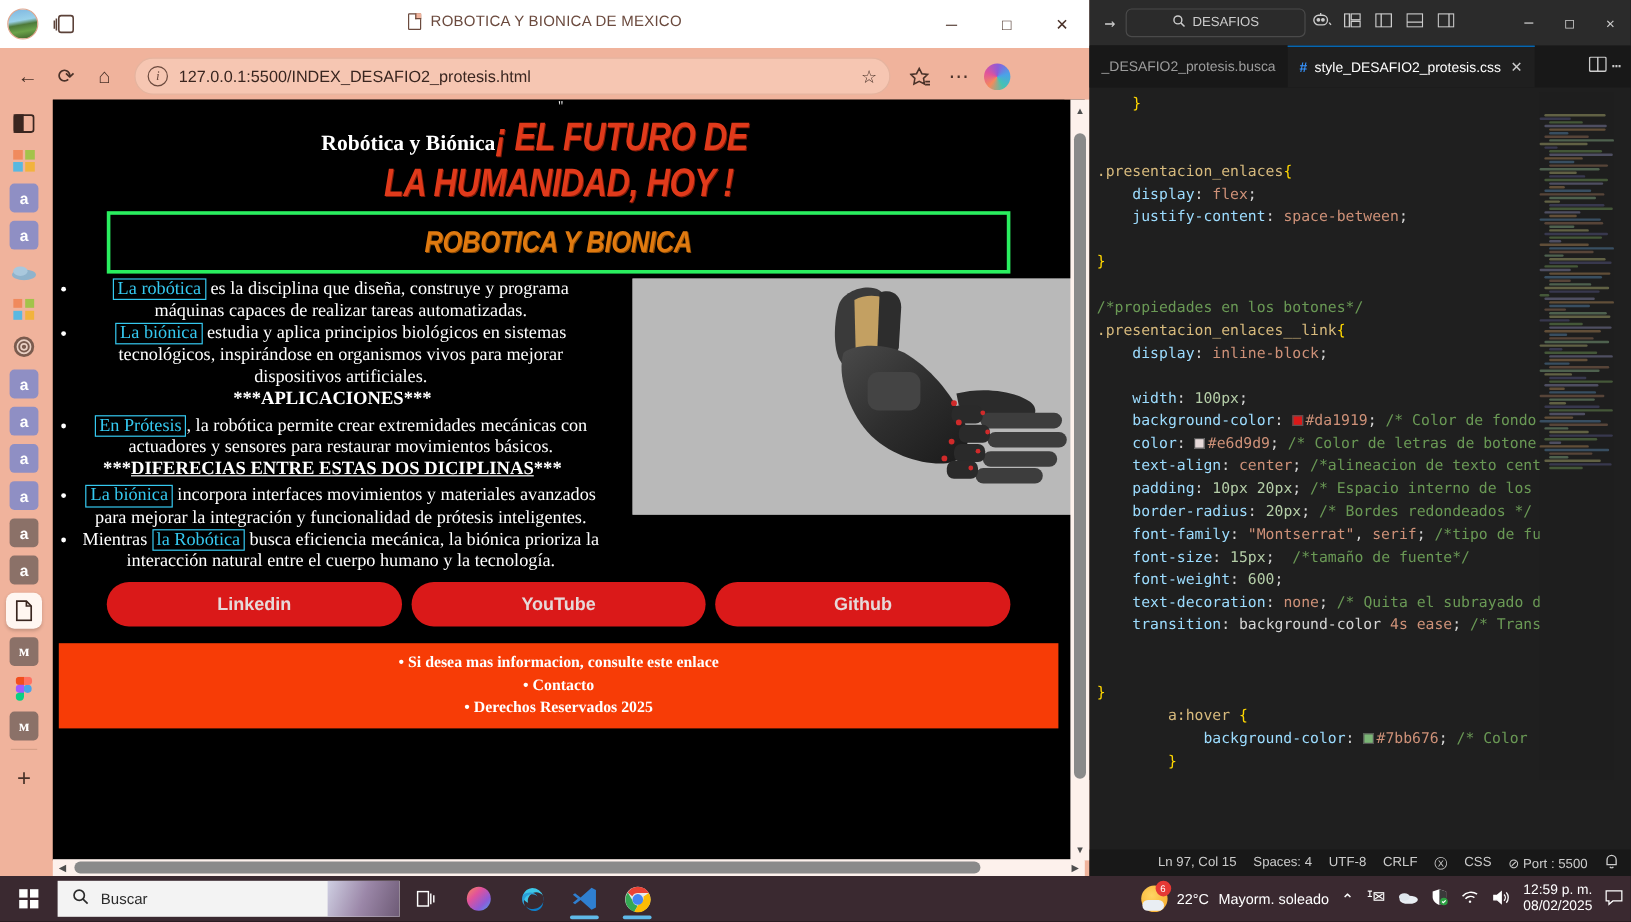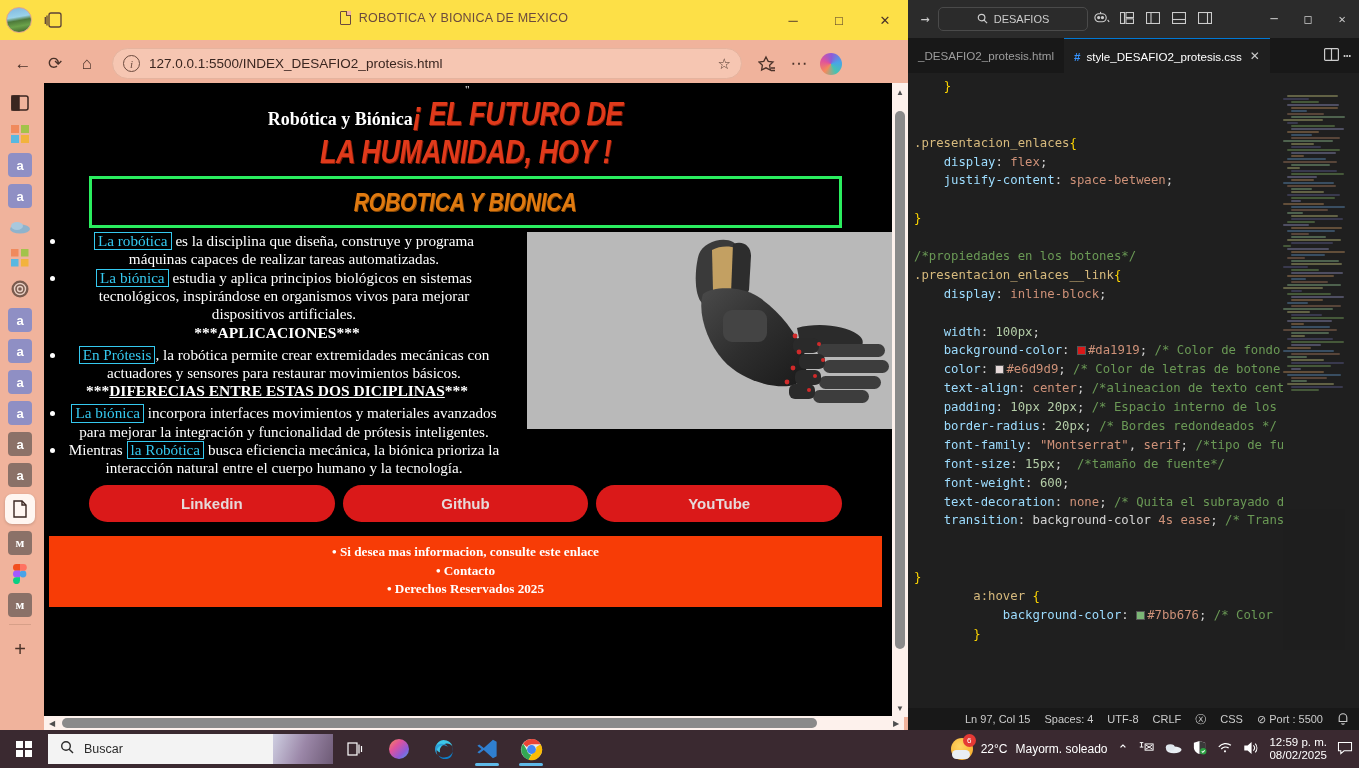--- a/index.html
+++ b/index.html
@@ -11,21 +11,21 @@
   }
   #root { position: relative; width: 1359px; height: 768px; }
 
   
   .browser {
     position: absolute; left: 0; top: 0; width: 908px; height: 730px;
     background: #f0b39c; overflow: hidden;
   }
   .br-titlebar {
     position: relative; height: 40px; width: 100%;
-    background: #fde047;
+    background: #ffffff;
   }
   .br-avatar {
     position: absolute; left: 6px; top: 7px; width: 26px; height: 26px;
     border-radius: 50%;
     background: linear-gradient(170deg,#7fb6e0 0%, #9ad2ea 38%, #4e7a3a 52%, #6ba24a 72%, #3d5e2b 100%);
     border: 1px solid #e0a58c;
   }
   .br-collections {
     position: absolute; left: 44px; top: 10px; width: 24px; height: 22px;
     color: #5b4138;
@@ -435,22 +435,22 @@
                 <span class="tag">La biónica</span><span> incorpora interfaces movimientos y materiales avanzados para mejorar la integración y funcionalidad de prótesis inteligentes.</span>
               </li>
               <li>
                 <span>Mientras </span><span class="tag">la Robótica</span><span> busca eficiencia mecánica, la biónica prioriza la interacción natural entre el cuerpo humano y la tecnología.</span>
               </li>
             </ul>
           </div>
 
           <div class="btn-row">
             <a class="btn-link" href="#">Linkedin</a>
+            <a class="btn-link" href="#">YouTube</a>
             <a class="btn-link" href="#">Github</a>
-            <a class="btn-link" href="#">YouTube</a>
           </div>
 
           <div class="footer">
             <ul>
               <li>Si desea mas informacion, consulte este enlace</li>
               <li>Contacto</li>
               <li>Derechos Reservados 2025</li>
             </ul>
           </div>
         </div>
@@ -517,21 +517,21 @@
           </svg>
       </div>
       <div style="flex:1"></div>
       <div class="vs-wbtn">─</div>
       <div class="vs-wbtn">□</div>
       <div class="vs-wbtn close">✕</div>
     </div>
 
     <div class="vs-tabs">
       <div class="vs-tab">
-        <span>_DESAFIO2_protesis.html</span>
+        <span>_DESAFIO2_protesis.busca</span>
       </div>
       <div class="vs-tab active">
         <span class="hash">#</span>
         <span>style_DESAFIO2_protesis.css</span>
         <span class="x">✕</span>
       </div>
       <div class="vs-tabs-right">
         <span>
           <svg width="15" height="13" viewBox="0 0 15 13" fill="none" stroke="#ccc" stroke-width="1.2">
               <rect x=".6" y=".6" width="13.8" height="11.8" rx="1"></rect>

